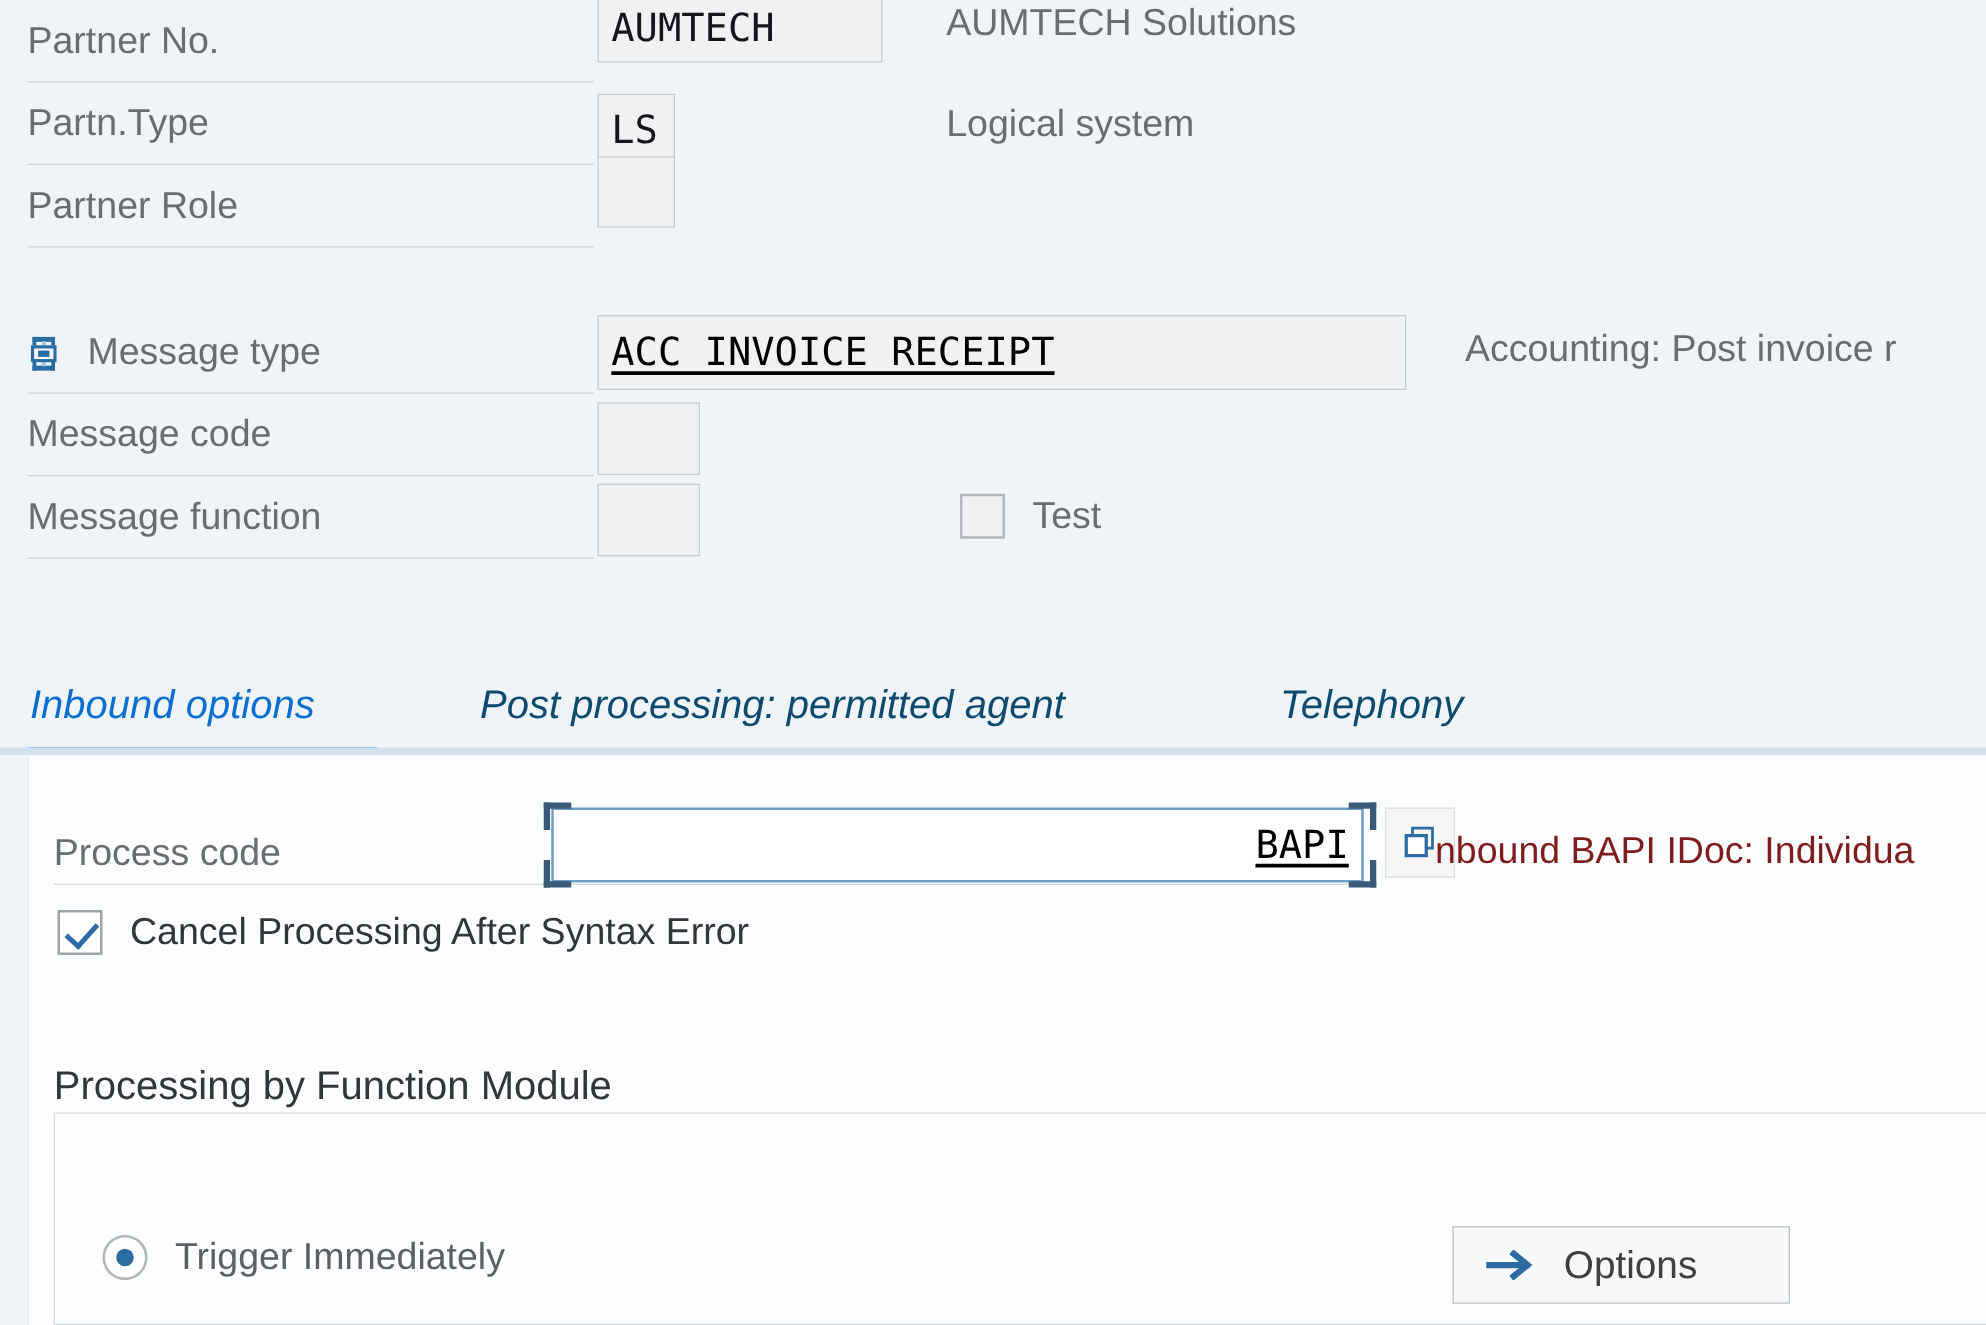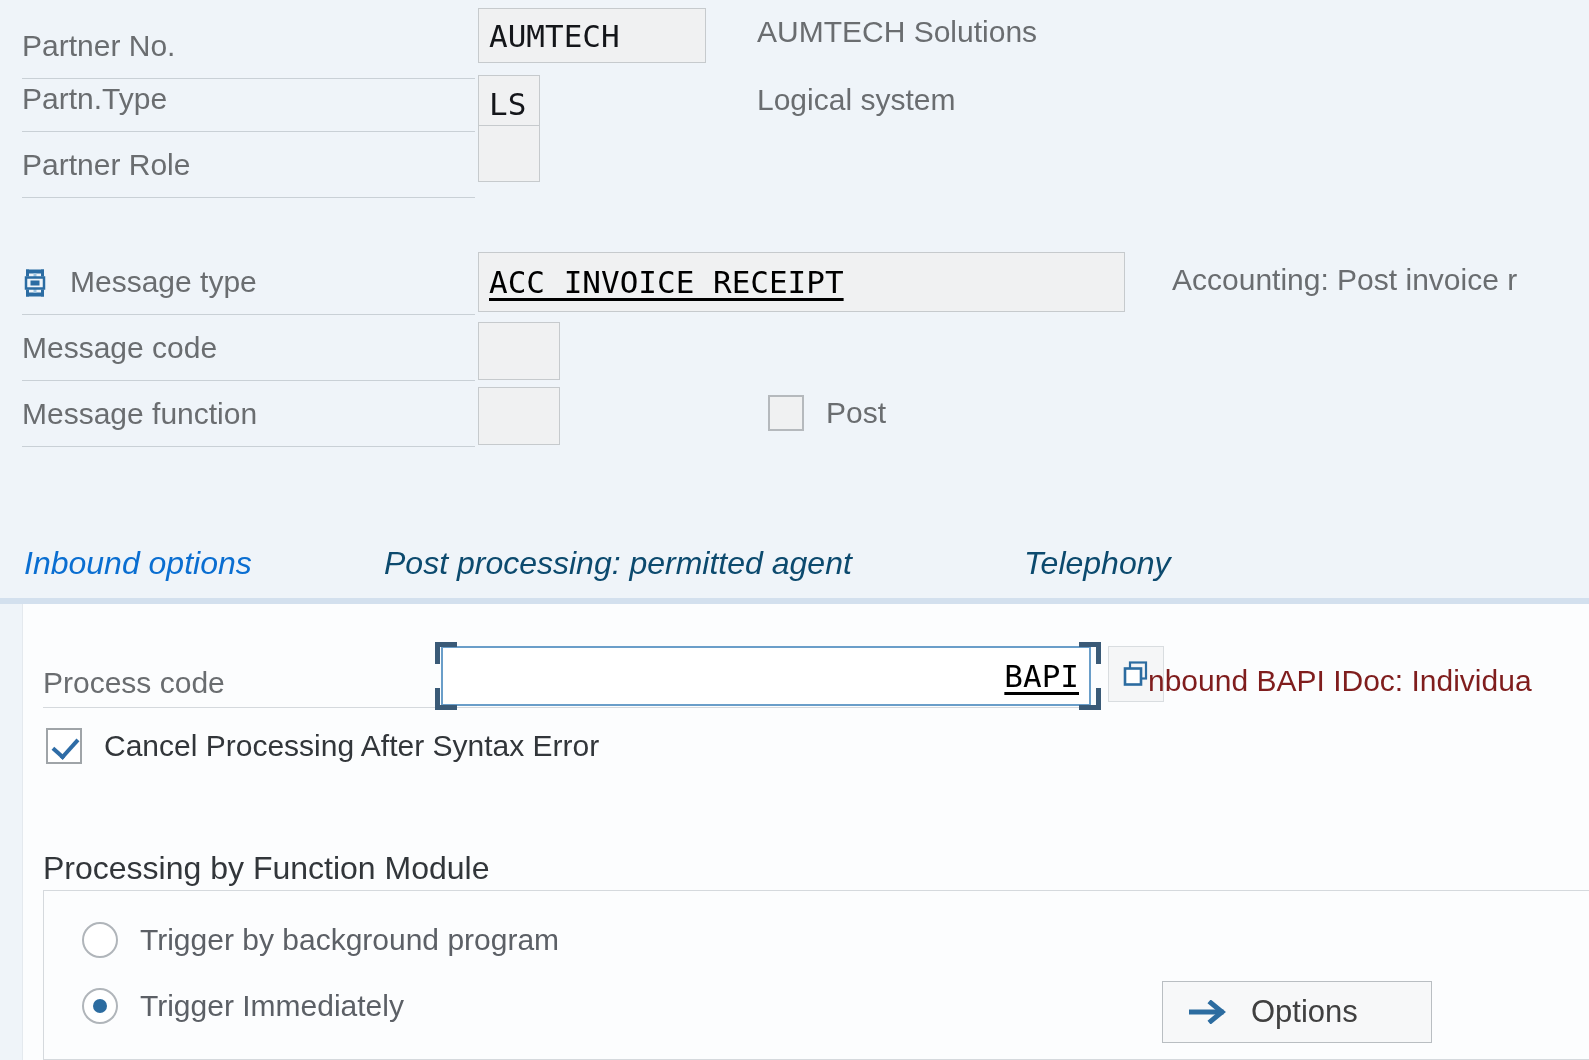--- a/index.html
+++ b/index.html
@@ -237,21 +237,21 @@
     white-space: nowrap;
   }
 </style>
 </head>
 <body>
 
 <div id="app">
 
   <div class="header-area">
 
-    <div class="field-row" style="left:0; top:13px; width:1589px;">
+    <div class="field-row" style="left:0; top:0; width:1589px;">
       <div class="field-label">Partner No.</div>
       <div class="ro-input" style="left:478px; top:-5px; width:228px; height:55px;">
         <span>AUMTECH</span>
       </div>
       <div class="side-text" style="left:757px; top:4px;">AUMTECH Solutions</div>
     </div>
 
     <div class="field-row" style="left:0; top:66px; width:1589px;">
       <div class="field-label">Partn.Type</div>
       <div class="ro-input" style="left:478px; top:9px; width:62px; height:57px;">
@@ -296,21 +296,21 @@
       </div>
     </div>
 
     <div class="field-row" style="left:0; top:381px; width:1589px;">
       <div class="field-label">Message function</div>
       <div class="ro-input" style="left:478px; top:6px; width:82px; height:58px;">
         <span></span>
       </div>
       <div class="cb-wrap" style="left:768px; top:14px;">
         <span class="cb-box"></span>
-        <span class="cb-label">Post</span>
+        <span class="cb-label">Test</span>
       </div>
     </div>
 
   </div>
 
   <div class="tabstrip">
     <div class="tab active" style="left:22px; width:280px;">
       <span>Inbound options</span>
       <span class="tab-underline"></span>
     </div>
@@ -348,24 +348,20 @@
     <div class="c-label" style="left:1125px; top:62px; color:#7f1d1d;">nbound BAPI IDoc: Individua</div>
 
     <div class="cb-wrap" style="left:23px; top:124px;">
       <span class="cb-box checked"></span>
       <span class="cb-label dark">Cancel Processing After Syntax Error</span>
     </div>
 
     <div class="section-title" style="left:20px; top:248px;">Processing by Function Module</div>
 
     <div class="panel-box" style="left:20px; top:286px; width:1547px; height:170px;">
-      <div class="radio-row" style="left:38px; top:31px;">
-        <span class="radio-circle"></span>
-        <span class="radio-label">Trigger by background program</span>
-      </div>
       <div class="radio-row" style="left:38px; top:97px;">
         <span class="radio-circle sel"></span>
         <span class="radio-label">Trigger Immediately</span>
       </div>
 
       <div class="opt-button" style="left:1118px; top:90px; width:270px; height:62px;">
         <svg width="42" height="24" viewBox="0 0 42 24" xmlns="http://www.w3.org/2000/svg">
           <path d="M1 12 H32" stroke="#2c6ca0" stroke-width="5" stroke-linecap="square"></path>
           <path d="M22 3 L33 12 L22 21" fill="none" stroke="#2c6ca0" stroke-width="5" stroke-linecap="square" stroke-linejoin="miter"></path>
         </svg>

